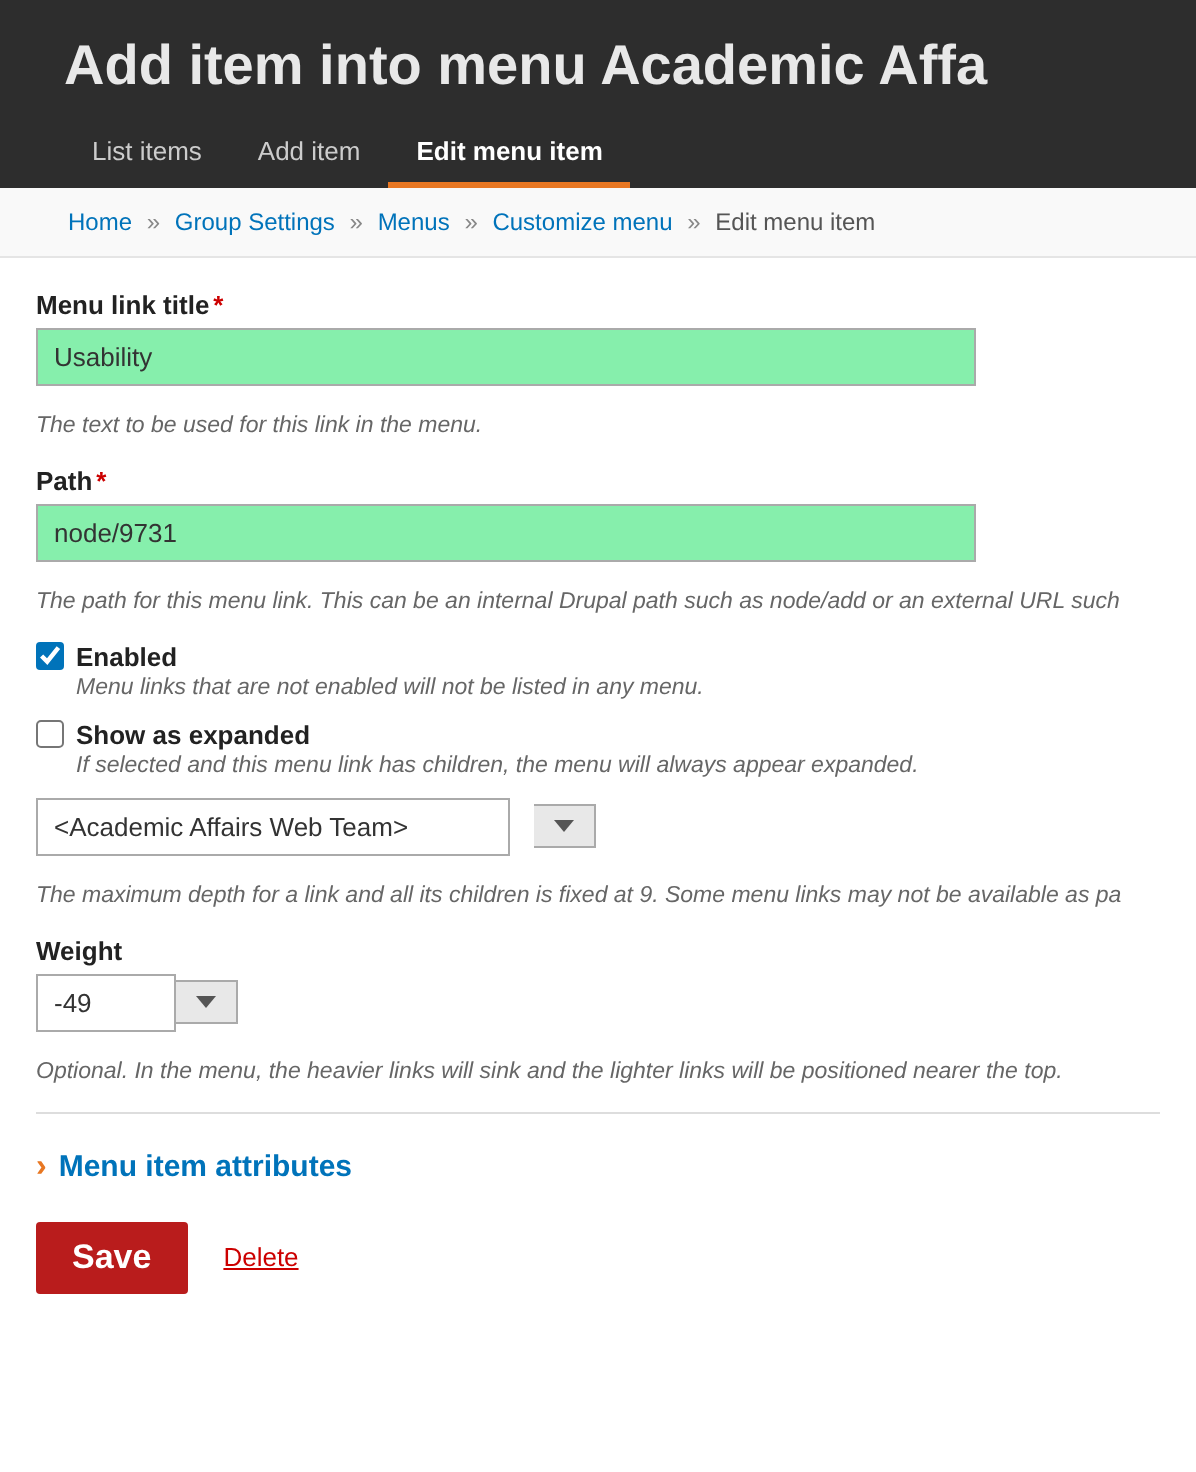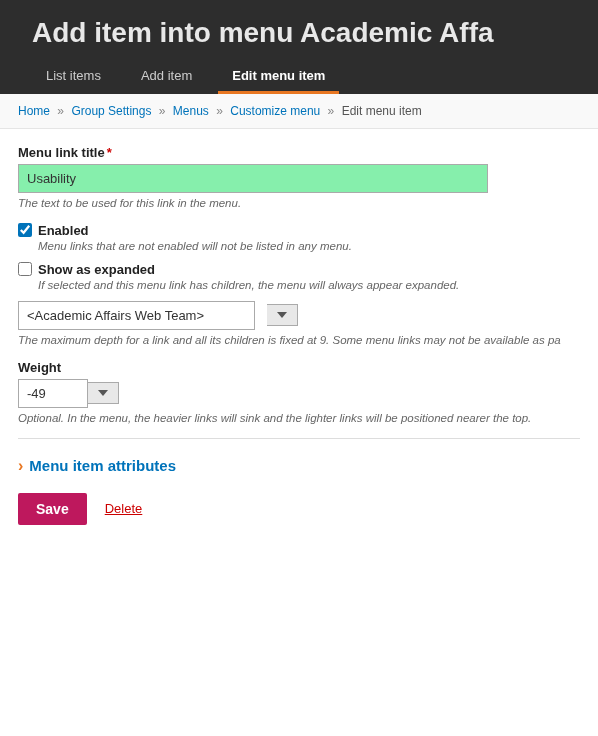--- a/index.html
+++ b/index.html
@@ -22,40 +22,40 @@
       font-size: 28px;
       font-weight: bold;
       color: #e8e8e8;
       margin-bottom: 10px;
       line-height: 1.2;
       white-space: nowrap;
       overflow: hidden;
     }
     .tabs {
       display: flex;
-      gap: 12px;
+      gap: 0;
       margin-top: 4px;
     }
     .tab {
       padding: 8px 14px;
       color: #ccc;
       cursor: pointer;
       font-size: 13px;
       border-bottom: 3px solid transparent;
       text-decoration: none;
     }
     .tab.active {
       color: #fff;
       border-bottom: 3px solid #e87722;
       font-weight: bold;
     }
 
     
     .breadcrumb {
-      padding: 10px 18px;
+      padding: 10px 34px;
       font-size: 12px;
       color: #555;
       background: #f9f9f9;
       border-bottom: 1px solid #e5e5e5;
     }
     .breadcrumb a {
       color: #0073ba;
       text-decoration: none;
     }
     .breadcrumb .sep { margin: 0 4px; color: #888; }
@@ -87,21 +87,21 @@
       border: 1px solid #aaa;
       padding: 6px 8px;
       font-size: 13px;
       color: #333;
       outline: none;
       background: #86efac;
     }
     .form-hint {
       font-size: 11.5px;
       color: #666;
-      margin-top: 4px;
+      margin-top: 14px;
       font-style: italic;
     }
     .form-hint em {
       font-style: italic;
     }
 
     
     .checkbox-group {
       margin-bottom: 10px;
     }
@@ -214,25 +214,25 @@
 
     
     .btn-row {
       display: flex;
       align-items: center;
       gap: 18px;
       margin-top: 8px;
       padding-bottom: 10px;
     }
     .btn-save {
-      background: #be185d;
+      background: #b91c1c;
       color: #fff;
       border: none;
       padding: 8px 18px;
-      font-size: 14px;
+      font-size: 17px;
       font-weight: bold;
       cursor: pointer;
       border-radius: 2px;
     }
     .btn-delete {
       background: none;
       border: none;
       color: #cc0000;
       font-size: 13px;
       cursor: pointer;
@@ -273,20 +273,29 @@
 <div class="content">
 
   <div class="form-group">
     <label class="form-label">
       <span>Menu link title</span><span class="required">*</span>
     </label>
     <input class="form-input" type="text" value="Usability" style="">
     <div class="form-hint">The text to be used for this link in the menu.</div>
   </div>
 
+  <div class="form-group">
+    <label class="form-label">
+      <span>Path</span><span class="required">*</span>
+    </label>
+    <input class="form-input" type="text" value="node/9731" style="">
+    <div class="form-hint">
+      <span>The path for this menu link. This can be an internal Drupal path such as </span><em>node/add</em><span> or an external URL such</span>
+    </div>
+  </div>
 
   <div class="checkbox-group">
     <label class="checkbox-label">
       <input type="checkbox" checked="" style="">
       <span>Enabled</span>
     </label>
     <div class="checkbox-hint">Menu links that are not enabled will not be listed in any menu.</div>
   </div>
 
   <div class="checkbox-group">

